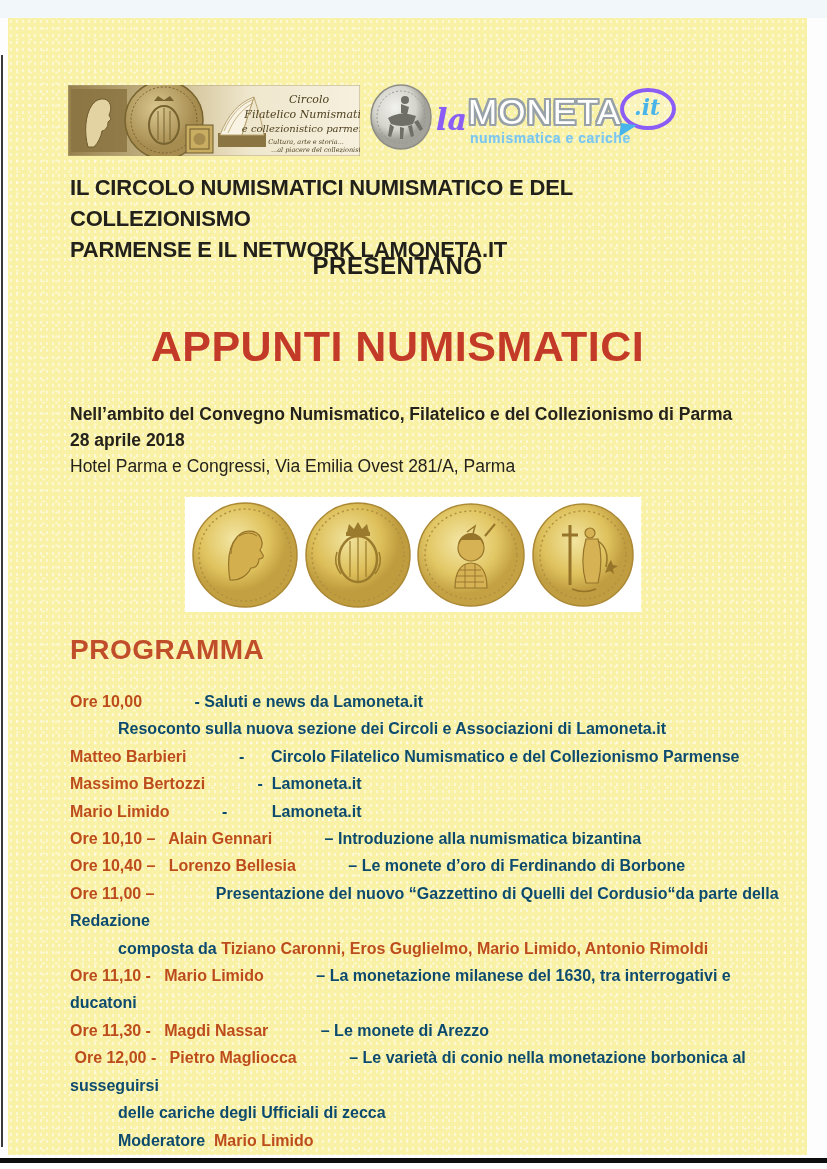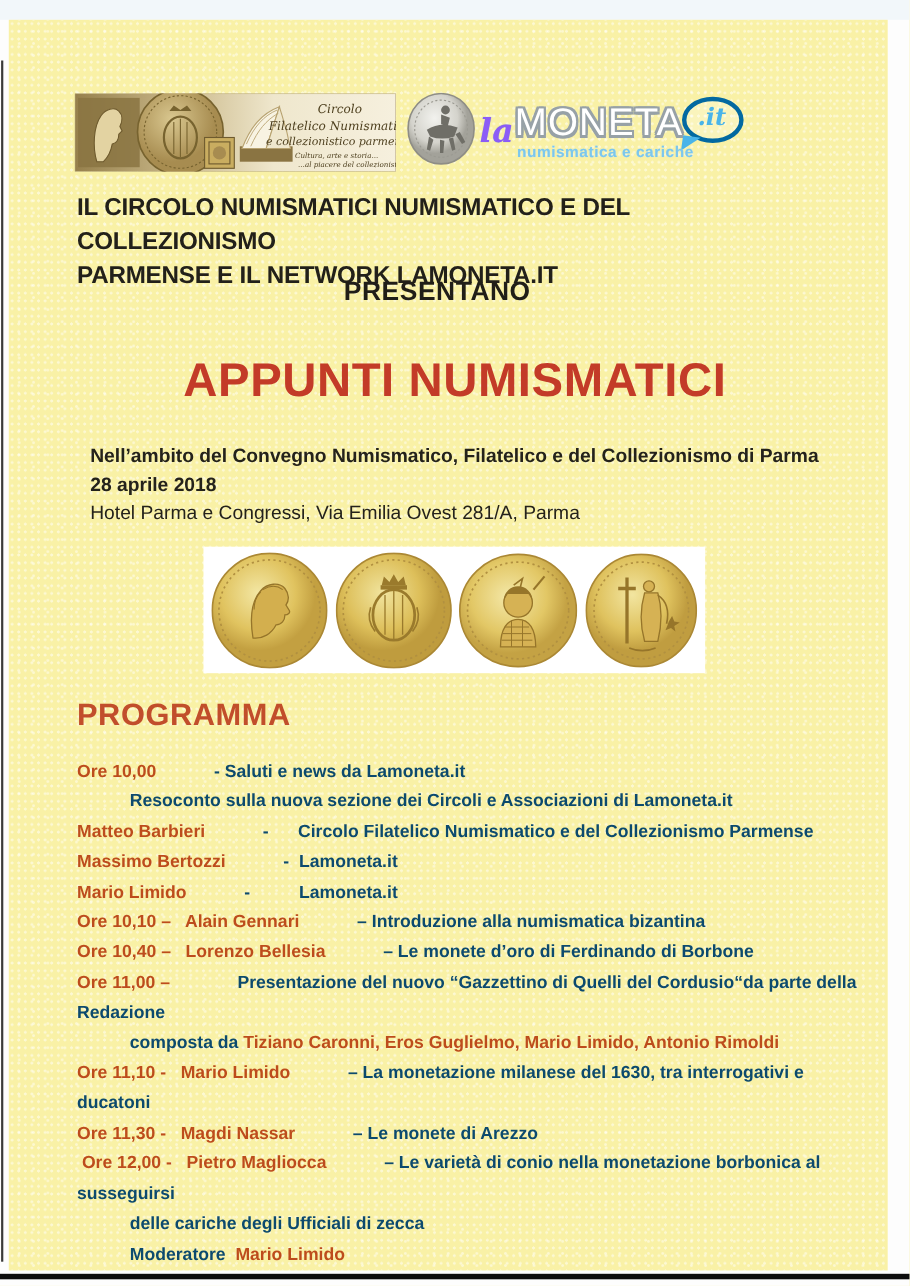--- a/index.html
+++ b/index.html
@@ -38,21 +38,21 @@
     position:absolute;left:32px;top:6px;
     font-size:35px;font-weight:400;letter-spacing:1px;color:#ffffff;
     text-shadow:
       -2px -2px 0 #97a1a7, 2px -2px 0 #97a1a7,
       -2px  2px 0 #97a1a7, 2px  2px 0 #97a1a7,
       -2px  0   0 #97a1a7, 2px  0   0 #97a1a7,
        0   -2px 0 #97a1a7, 0    2px 0 #97a1a7;
   }
   .rl-bubble{
     position:absolute;left:184px;top:2px;width:56px;height:42px;
-    border:4px solid #0369a1;border-radius:50%;
+    border:4px solid #8b5cf6;border-radius:50%;
     background:rgba(255,255,255,.25);
     box-sizing:border-box;
   }
   .rl-bubble::after{
     content:"";position:absolute;left:-4px;bottom:-12px;
     width:0;height:0;
     border-left:16px solid #49b4e9;
     border-bottom:14px solid transparent;
     transform:rotate(8deg);
   }
@@ -72,23 +72,23 @@
     position:absolute;left:70px;top:172px;width:680px;
     font-size:22px;font-weight:700;color:#22201a;
     line-height:31px;letter-spacing:-0.2px;
   }
   .presentano{
     position:absolute;left:0;top:252px;width:795px;text-align:center;
     font-size:24px;font-weight:700;color:#201e18;letter-spacing:.5px;
   }
   .event-title{
     position:absolute;left:0;top:322px;width:795px;text-align:center;
-    font-size:43px;font-weight:700;color:#c33b28;letter-spacing:.5px;padding-left:16px;
-  }
-  .context-block{position:absolute;left:82px;top:401px;width:700px;line-height:26px;}
+    font-size:43px;font-weight:700;color:#c33b28;letter-spacing:.5px;
+  }
+  .context-block{position:absolute;left:70px;top:401px;width:700px;line-height:26px;}
   .context-line{font-size:17.5px;font-weight:700;color:#24221b;}
   .context-line.regular{font-weight:400;}
 
   
   .coins-strip{
     position:absolute;left:185px;top:497px;width:456px;height:115px;
     background:#ffffff;
     display:flex;align-items:center;justify-content:space-evenly;
   }
 

